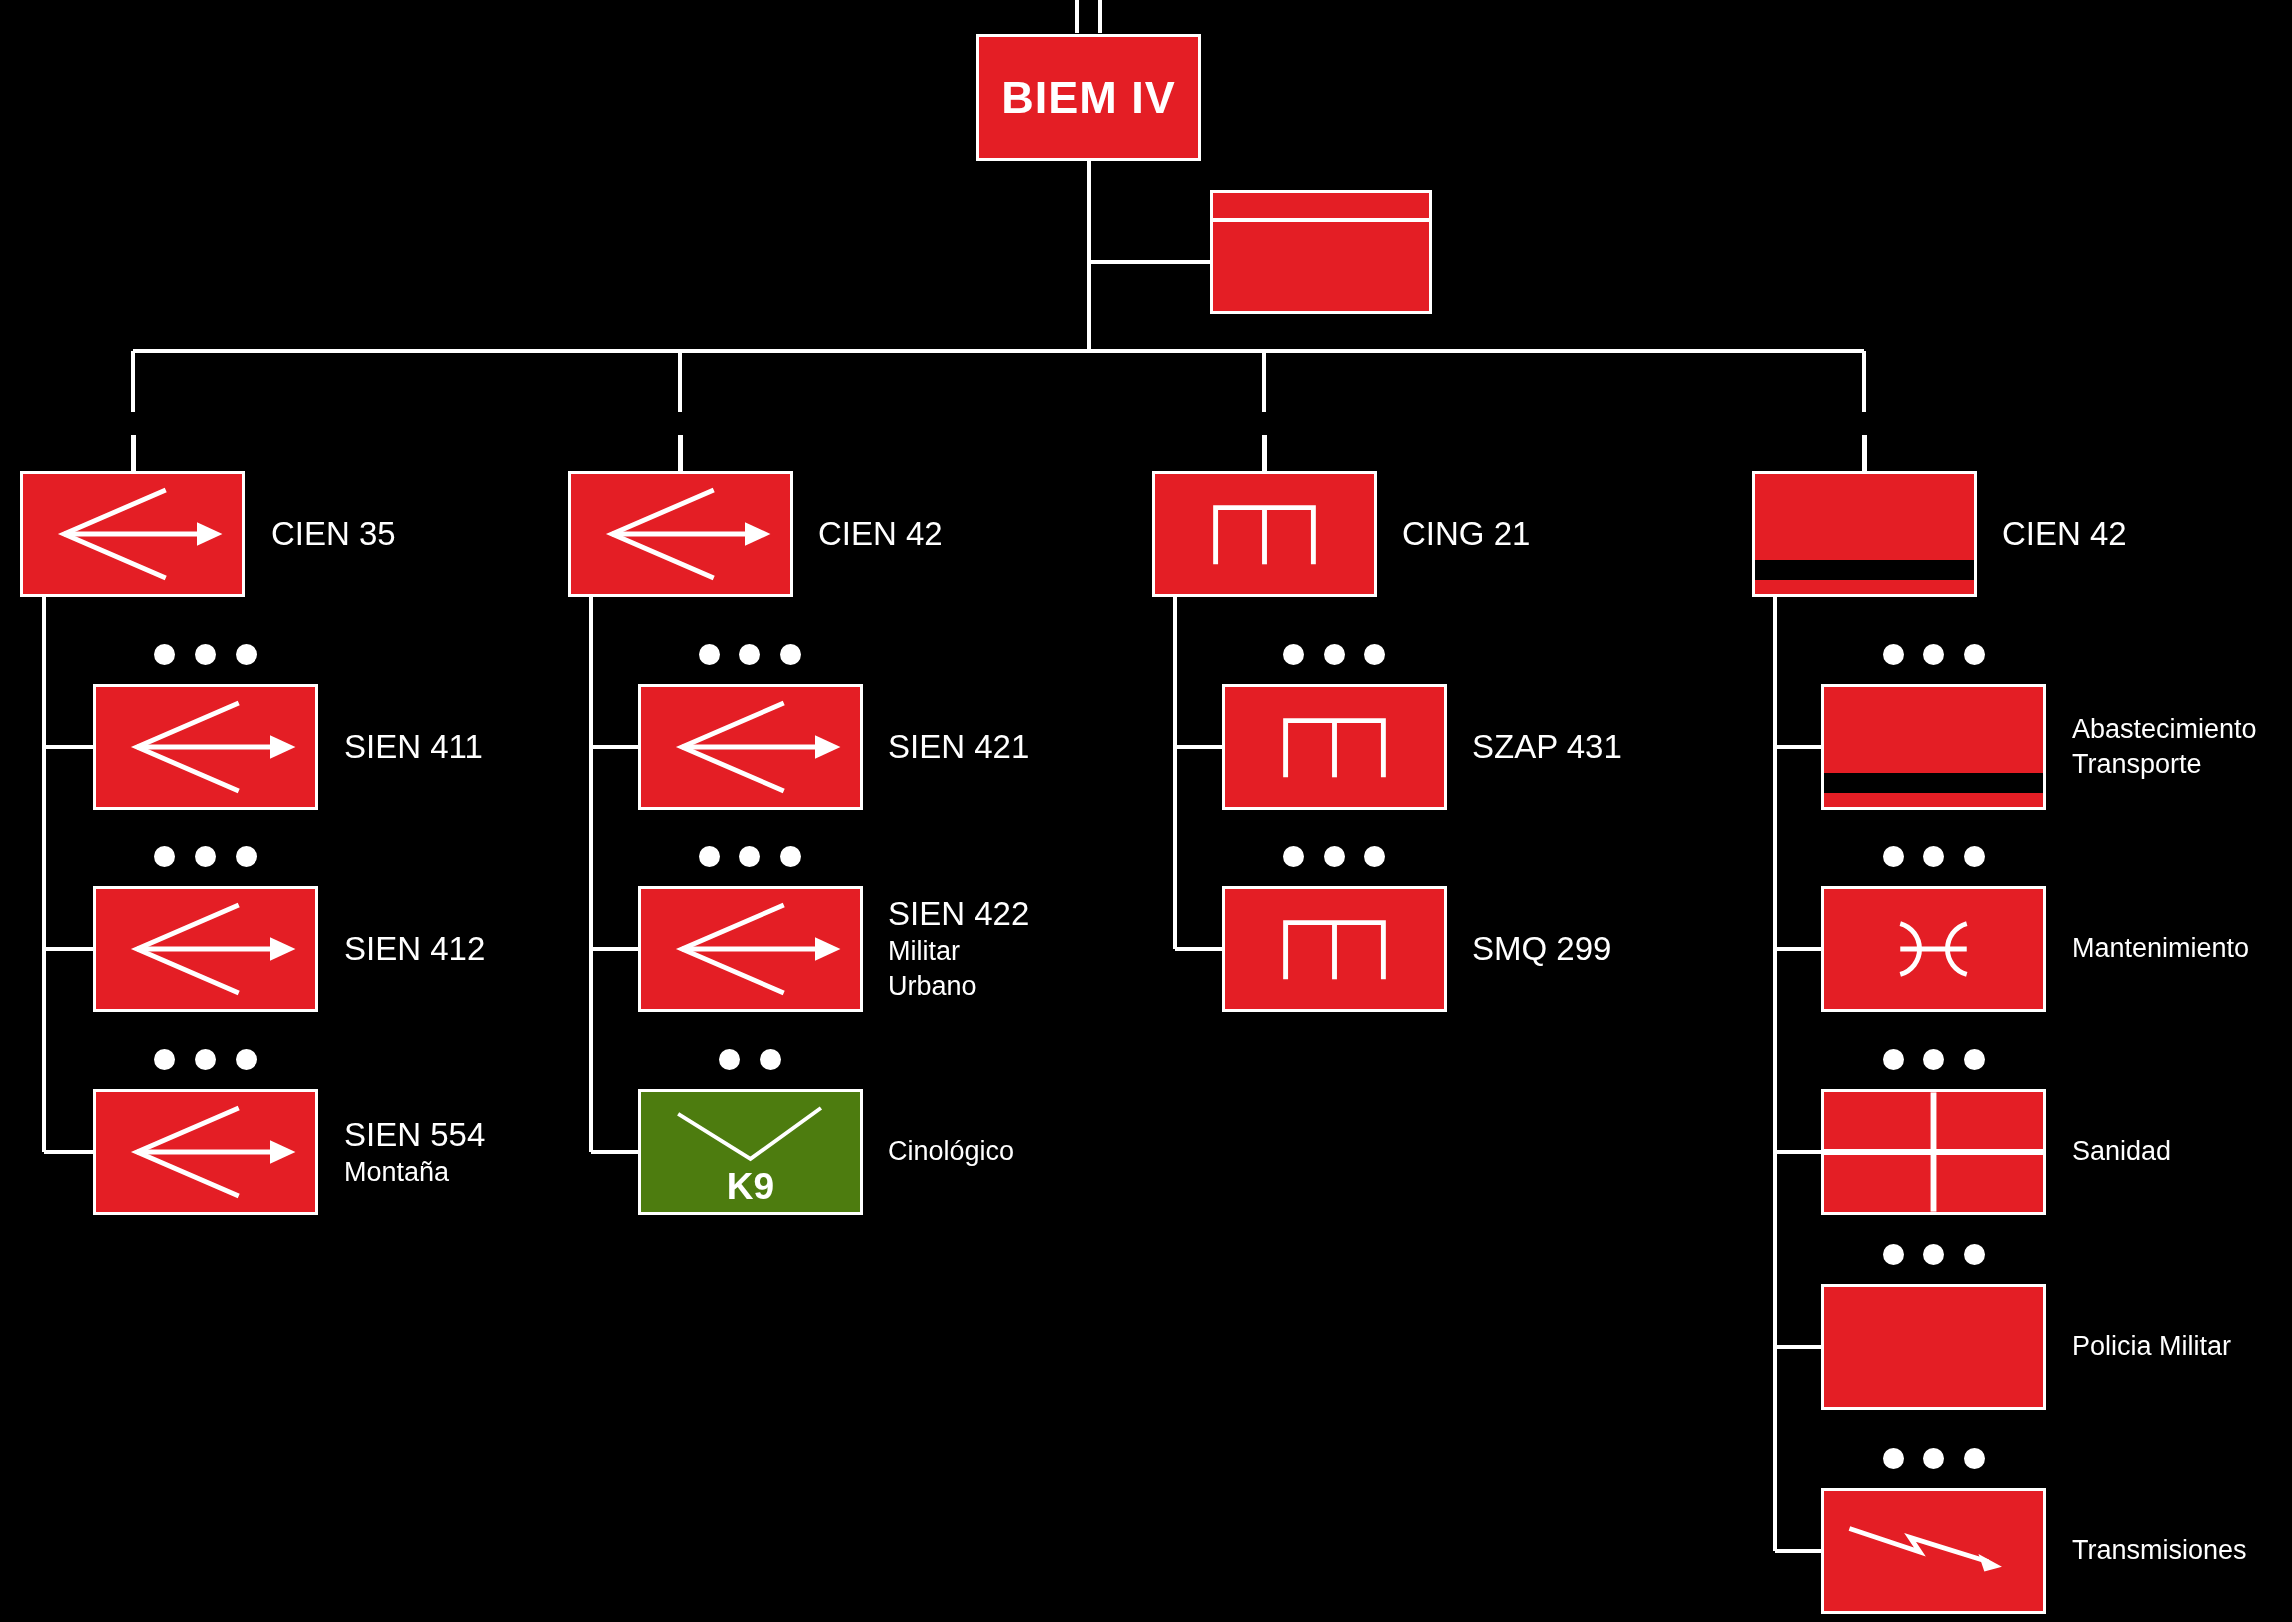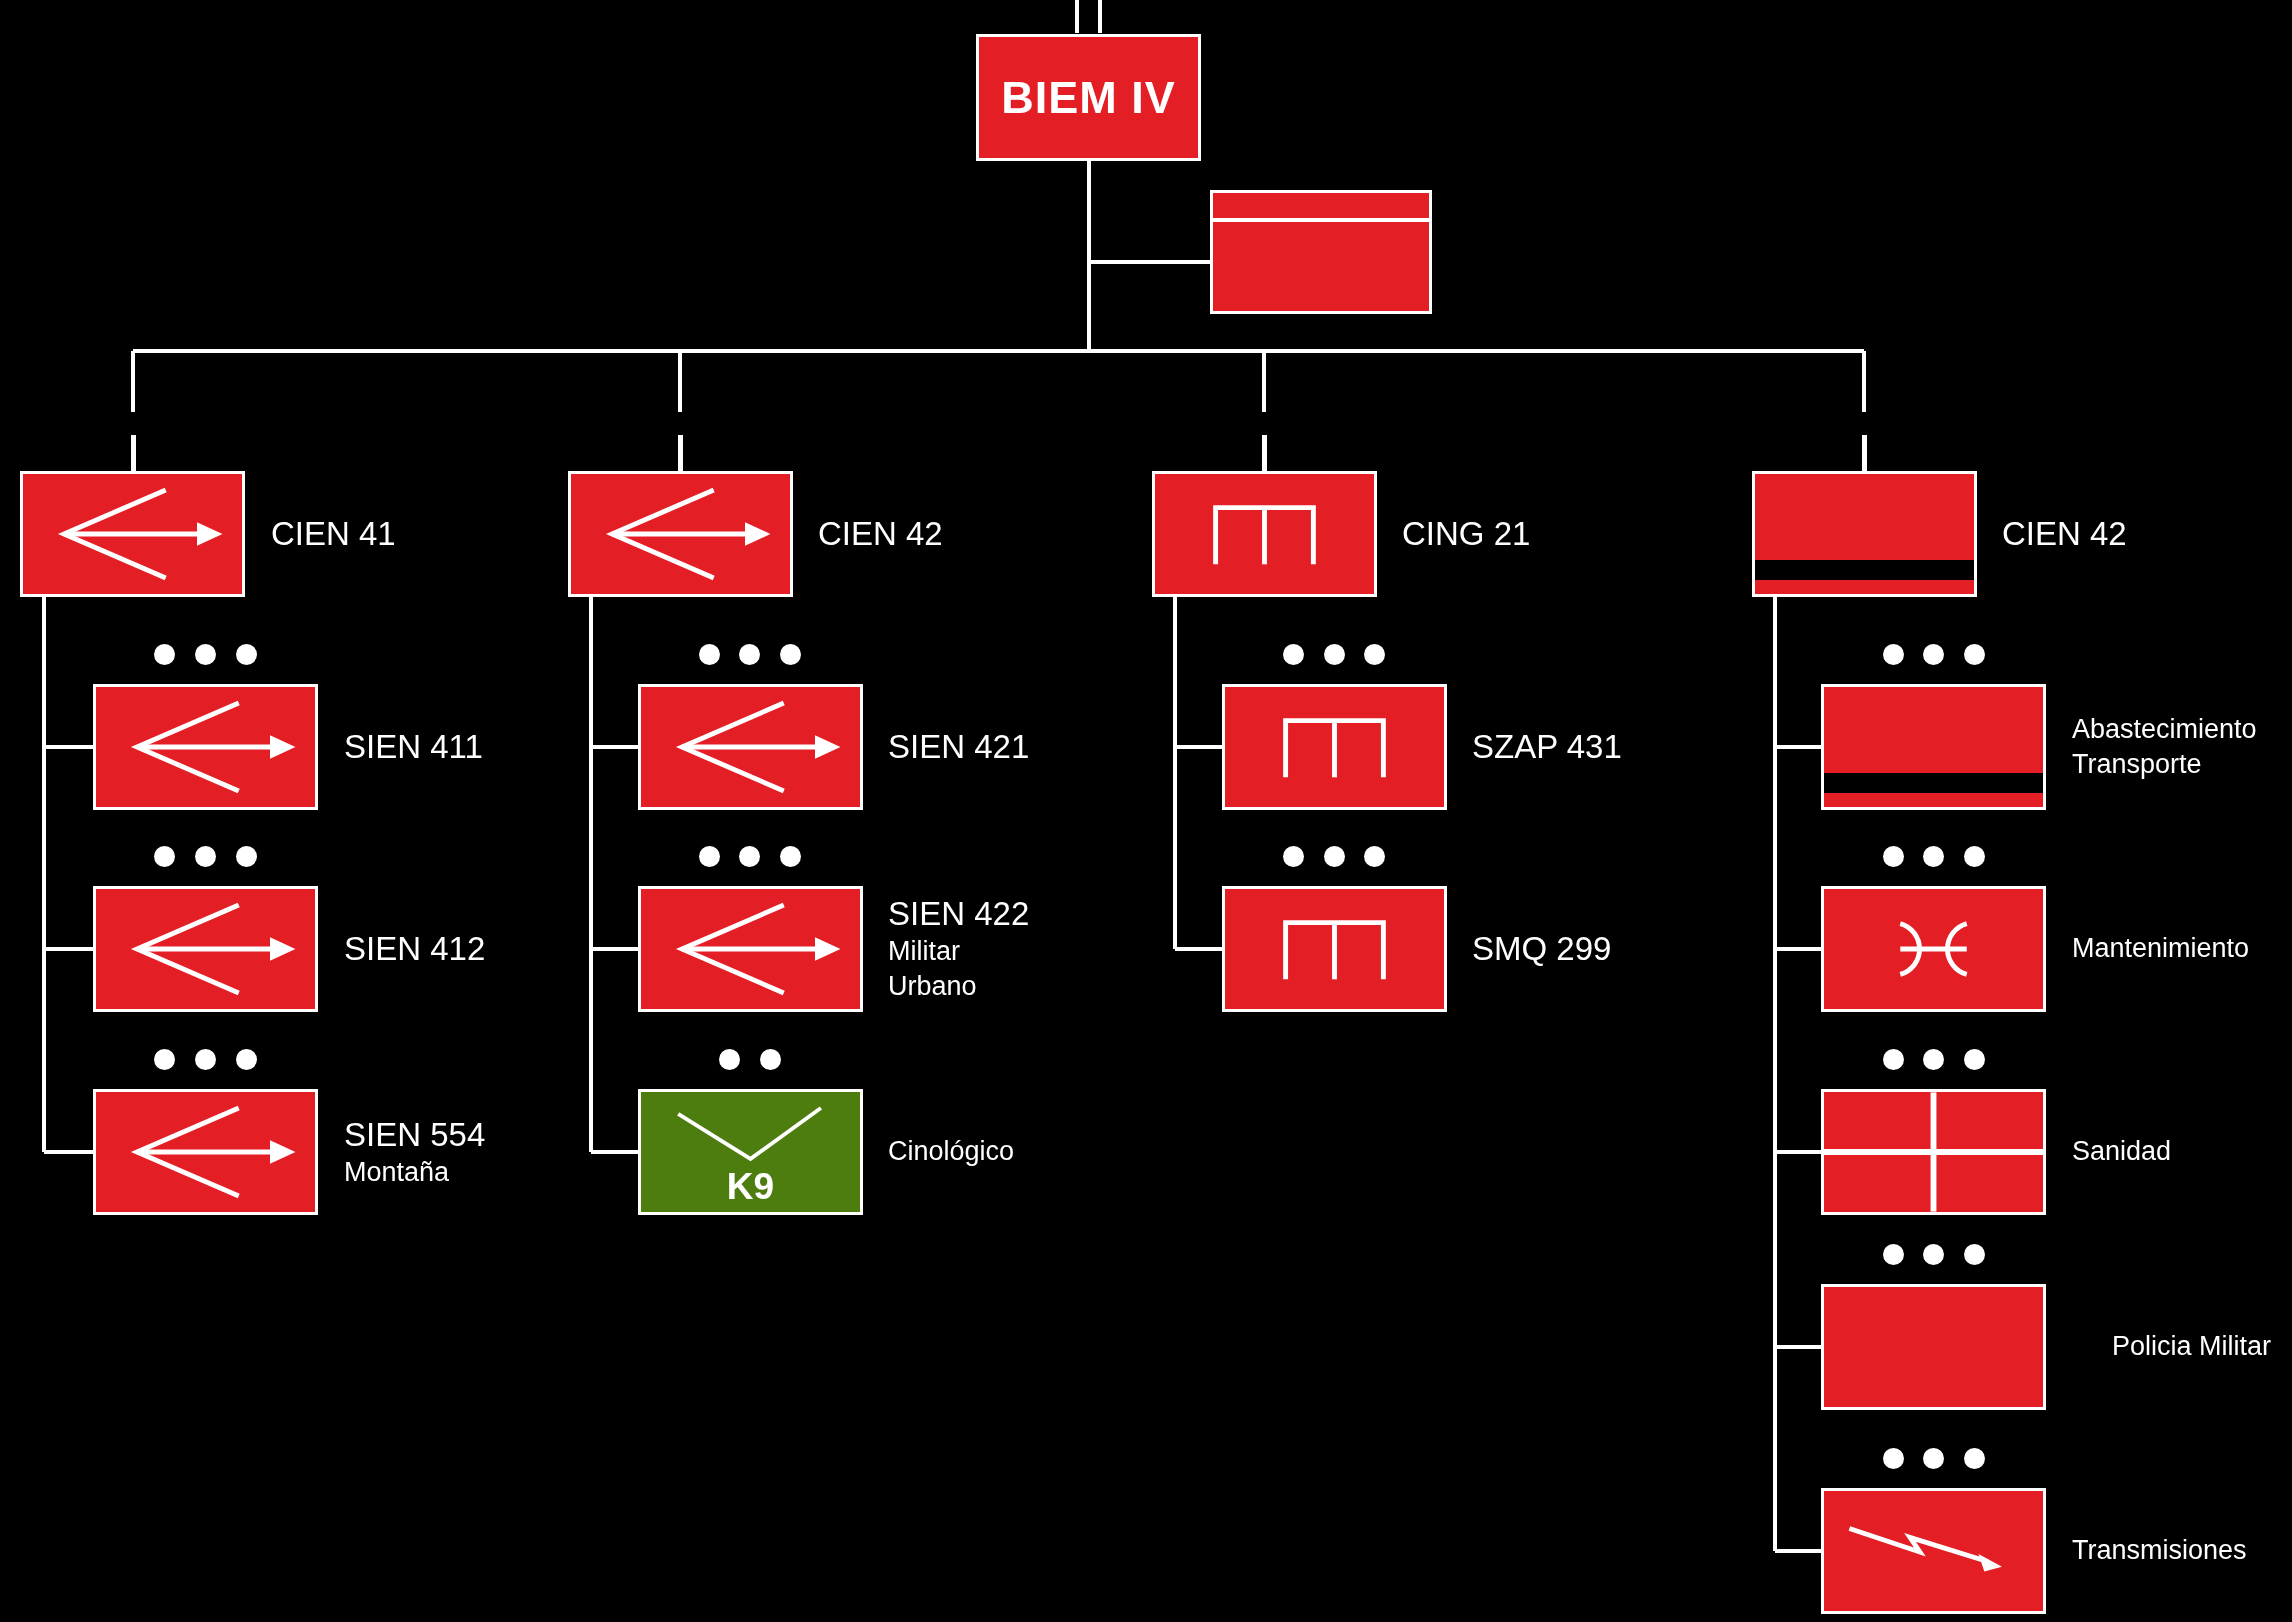--- a/index.html
+++ b/index.html
@@ -40,21 +40,21 @@
 <div class="line" style="left: 131px; top: 351px; width: 3.9px; height: 61px;"></div>
     <div class="line" style="left: 131px; top: 435px; width: 4.9px; height: 36px;"></div>
     <div class="ubox" style="left: 20.4px; top: 471px; background: rgb(228, 30, 37);">
       <svg class="sym" viewBox="0 0 224 122">
         <polyline points="146,16 42,61 146,106" stroke="#ffffff" stroke-width="5" fill="none"></polyline>
         <line x1="42" y1="61" x2="182" y2="61" stroke="#ffffff" stroke-width="5"></line>
         <polygon points="178,49 204,61 178,73" fill="#ffffff"></polygon>
       </svg>
     </div>
     <div class="lbl" style="left: 271px; top: 534px;">
-      <div class="main">CIEN 41</div>
+      <div class="main">CIEN 35</div>
     </div>
     <div class="line" style="left: 42px; top: 597px; width: 3.9px; height: 555px;"></div>
     <div class="line" style="left: 44px; top: 745px; width: 49px; height: 3.9px;"></div>
     <div class="dot" style="left: 154px; top: 644px;"></div>
     <div class="dot" style="left: 195px; top: 644px;"></div>
     <div class="dot" style="left: 236px; top: 644px;"></div>
     <div class="ubox" style="left: 93px; top: 684px; background: rgb(228, 30, 37);">
       <svg class="sym" viewBox="0 0 224 122">
         <polyline points="146,16 42,61 146,106" stroke="#ffffff" stroke-width="5" fill="none"></polyline>
         <line x1="42" y1="61" x2="182" y2="61" stroke="#ffffff" stroke-width="5"></line>
@@ -231,21 +231,21 @@
       </svg>
     </div>
     <div class="lbl" style="left: 2072px; top: 1152px;">
       <div class="sub">Sanidad</div>
     </div>
     <div class="line" style="left: 1775px; top: 1345px; width: 47px; height: 3.9px;"></div>
     <div class="dot" style="left: 1883px; top: 1244px;"></div>
     <div class="dot" style="left: 1923px; top: 1244px;"></div>
     <div class="dot" style="left: 1964px; top: 1244px;"></div>
     <div class="ubox" style="left: 1821px; top: 1284px; background: rgb(228, 30, 37);"></div>
-    <div class="lbl" style="left: 2072px; top: 1347px; margin-left: 40px;">
+    <div class="lbl" style="left: 2072px; top: 1347px;">
       <div class="sub">Policia Militar</div>
     </div>
     <div class="line" style="left: 1775px; top: 1549px; width: 47px; height: 3.9px;"></div>
     <div class="dot" style="left: 1883px; top: 1448px;"></div>
     <div class="dot" style="left: 1923px; top: 1448px;"></div>
     <div class="dot" style="left: 1964px; top: 1448px;"></div>
     <div class="ubox" style="left: 1821px; top: 1488px; background: rgb(228, 30, 37);">
       <svg class="sym" viewBox="0 0 224 122">
         <polyline points="26,38 98,62 88,47 168,72" stroke="#ffffff" stroke-width="5" fill="none"></polyline>
         <polygon points="182,77 158,64 164,82" fill="#ffffff"></polygon>

